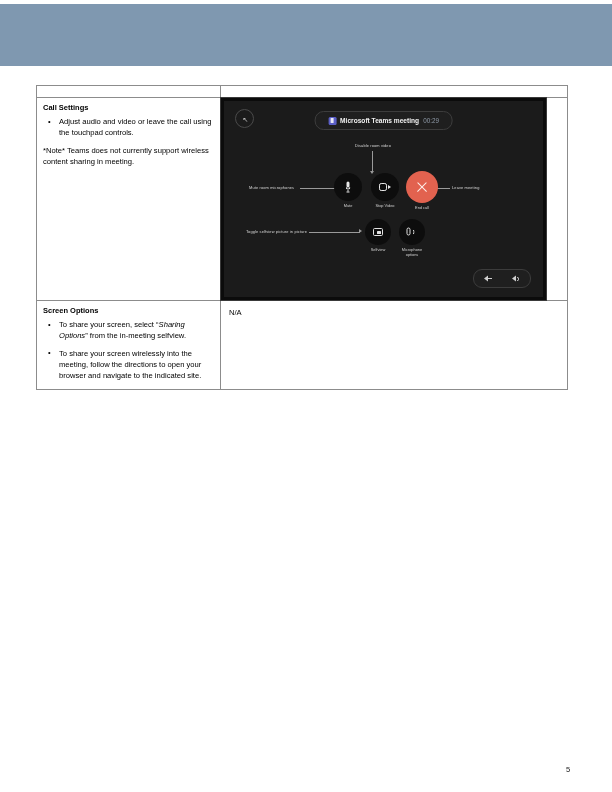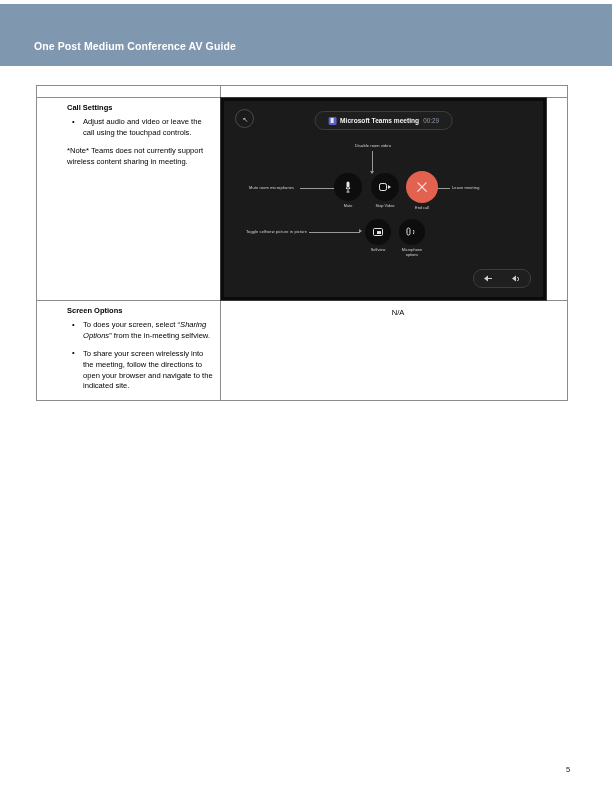--- a/index.html
+++ b/index.html
@@ -61,21 +61,21 @@
   #content-table td {
     border: 0.75px solid #8c8c8c;
     vertical-align: top;
     padding: 0;
   }
   .col-left  { width: 184px; }
   .col-right { width: 347px; }
 
   .spacer-row td { height: 11px; }
 
-  .cell-pad { padding: 5px 6px 8px 6px; margin-left: 24px; }
+  .cell-pad { padding: 5px 6px 8px 6px; }
 
   .cell-heading {
     font-size: 7.5px;
     font-weight: bold;
     margin: 0 0 5px 0;
     line-height: 1.25;
   }
 
   ul.bullets {
     margin: 0;
@@ -102,21 +102,20 @@
     font-size: 7.6px;
     line-height: 1.42;
     margin-top: 7px;
   }
   .italic { font-style: italic; }
 
   .cell-na {
     font-size: 7.6px;
     padding: 7px 0 0 8px;
     line-height: 1.4;
-    text-align: center;
   }
 
   .media-cell { padding: 6px 6px 6px 5px; }
 
   
   #teams-shot {
     position: relative;
     width: 325px;
     height: 202px;
     background: #161616;
@@ -419,21 +418,20 @@
     left: 566px;
     top: 765px;
     font-size: 7.6px;
     color: #1a1a1a;
   }
 </style>
 </head>
 <body>
 
 <div id="header-band">
-  <div id="header-title">One Post Medium Conference AV Guide</div>
 </div>
 
 <table id="content-table">
   <colgroup>
     <col class="col-left">
     <col class="col-right">
   </colgroup>
   <tbody>
 
     <tr class="spacer-row">
@@ -545,21 +543,21 @@
         </div>
 
       </td>
     </tr>
 
     <tr>
       <td>
         <div class="cell-pad">
           <div class="cell-heading">Screen Options</div>
           <ul class="bullets">
-            <li><span>To does your screen, select “</span><span class="italic">Sharing Options</span><span>” from the in-meeting selfview.</span></li>
+            <li><span>To share your screen, select “</span><span class="italic">Sharing Options</span><span>” from the in-meeting selfview.</span></li>
             <li><span>To share your screen wirelessly into the meeting, follow the directions to open your browser and navigate to the indicated site.</span></li>
           </ul>
         </div>
       </td>
       <td>
         <div class="cell-na">N/A</div>
       </td>
     </tr>
   </tbody>
 </table>

